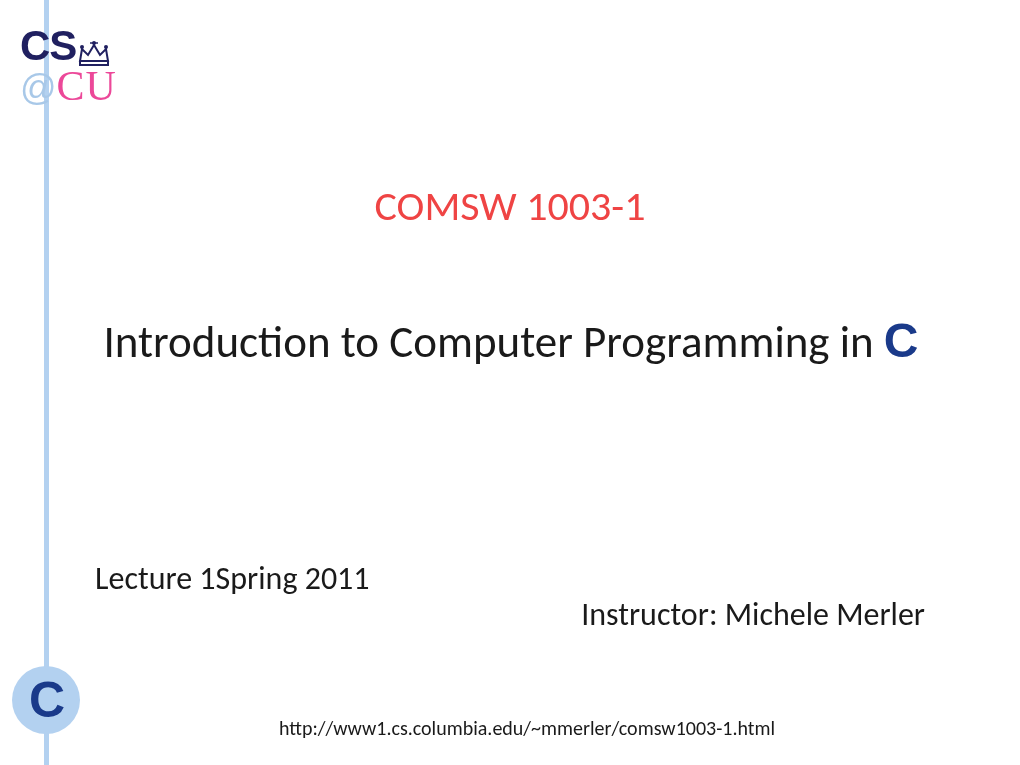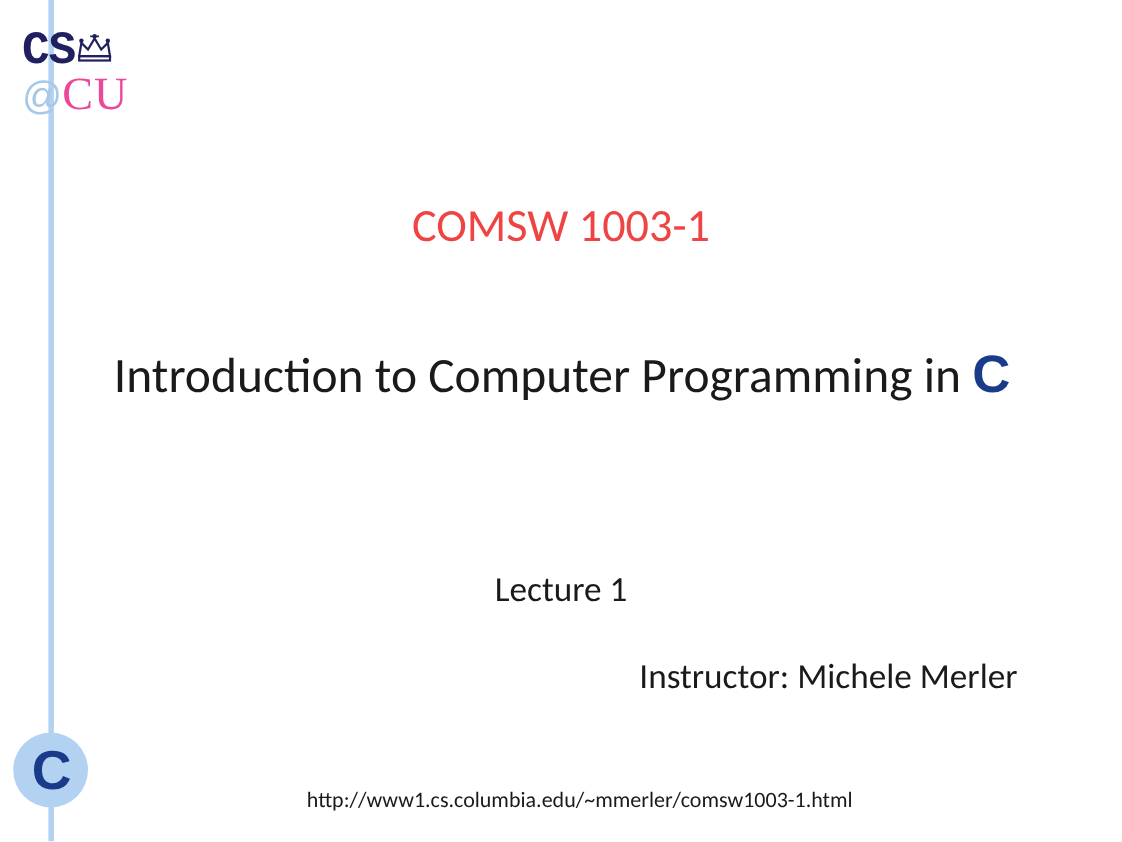--- a/index.html
+++ b/index.html
@@ -20,22 +20,22 @@
       background: #b3d1f0;
     }
     .logo-container {
       position: absolute;
       left: 20px;
       top: 25px;
       width: 140px;
     }
     .logo-cs {
       display: flex;
-      align-items: flex-start;
-      font-family: Liberation Mono, monospace;
+      align-items: flex-end;
+      font-family: Liberation Sans, sans-serif;
       font-weight: 900;
       font-size: 42px;
       color: #202060;
       letter-spacing: -1px;
       line-height: 1;
     }
     .logo-crown {
       width: 32px;
       height: 28px;
       margin-left: 2px;
@@ -82,25 +82,25 @@
     .c-glyph-inline {
       font-family: 'Arial Black', 'Impact', Arial, sans-serif;
       font-weight: 900;
       color: #1a3a8a;
       font-size: 48px;
       vertical-align: baseline;
       letter-spacing: -2px;
     }
     .lecture-row {
       position: absolute;
-      top: 516px;
+      top: 559px;
       left: 95px;
       right: 95px;
       display: flex;
-      justify-content: center;
+      justify-content: flex-start;
       font-size: 32px;
       color: #1a1a1a;
     }
     .instructor {
       position: absolute;
       top: 595px;
       right: 95px;
       font-size: 32px;
       color: #1a1a1a;
       text-align: center;
@@ -163,20 +163,21 @@
 </div>
 
 <div class="course-code">COMSW 1003-1</div>
 
 <div class="course-title">
   <span>Introduction to Computer Programming in </span><span class="c-glyph-inline">C</span>
 </div>
 
 <div class="lecture-row">
   <span>Lecture 1</span>
+  <span>Spring 2011</span>
 </div>
 
 <div class="instructor">Instructor: Michele Merler</div>
 
 <div class="c-badge">
   <div class="c-badge-circle">
     <span class="c-badge-letter">C</span>
   </div>
 </div>
 

